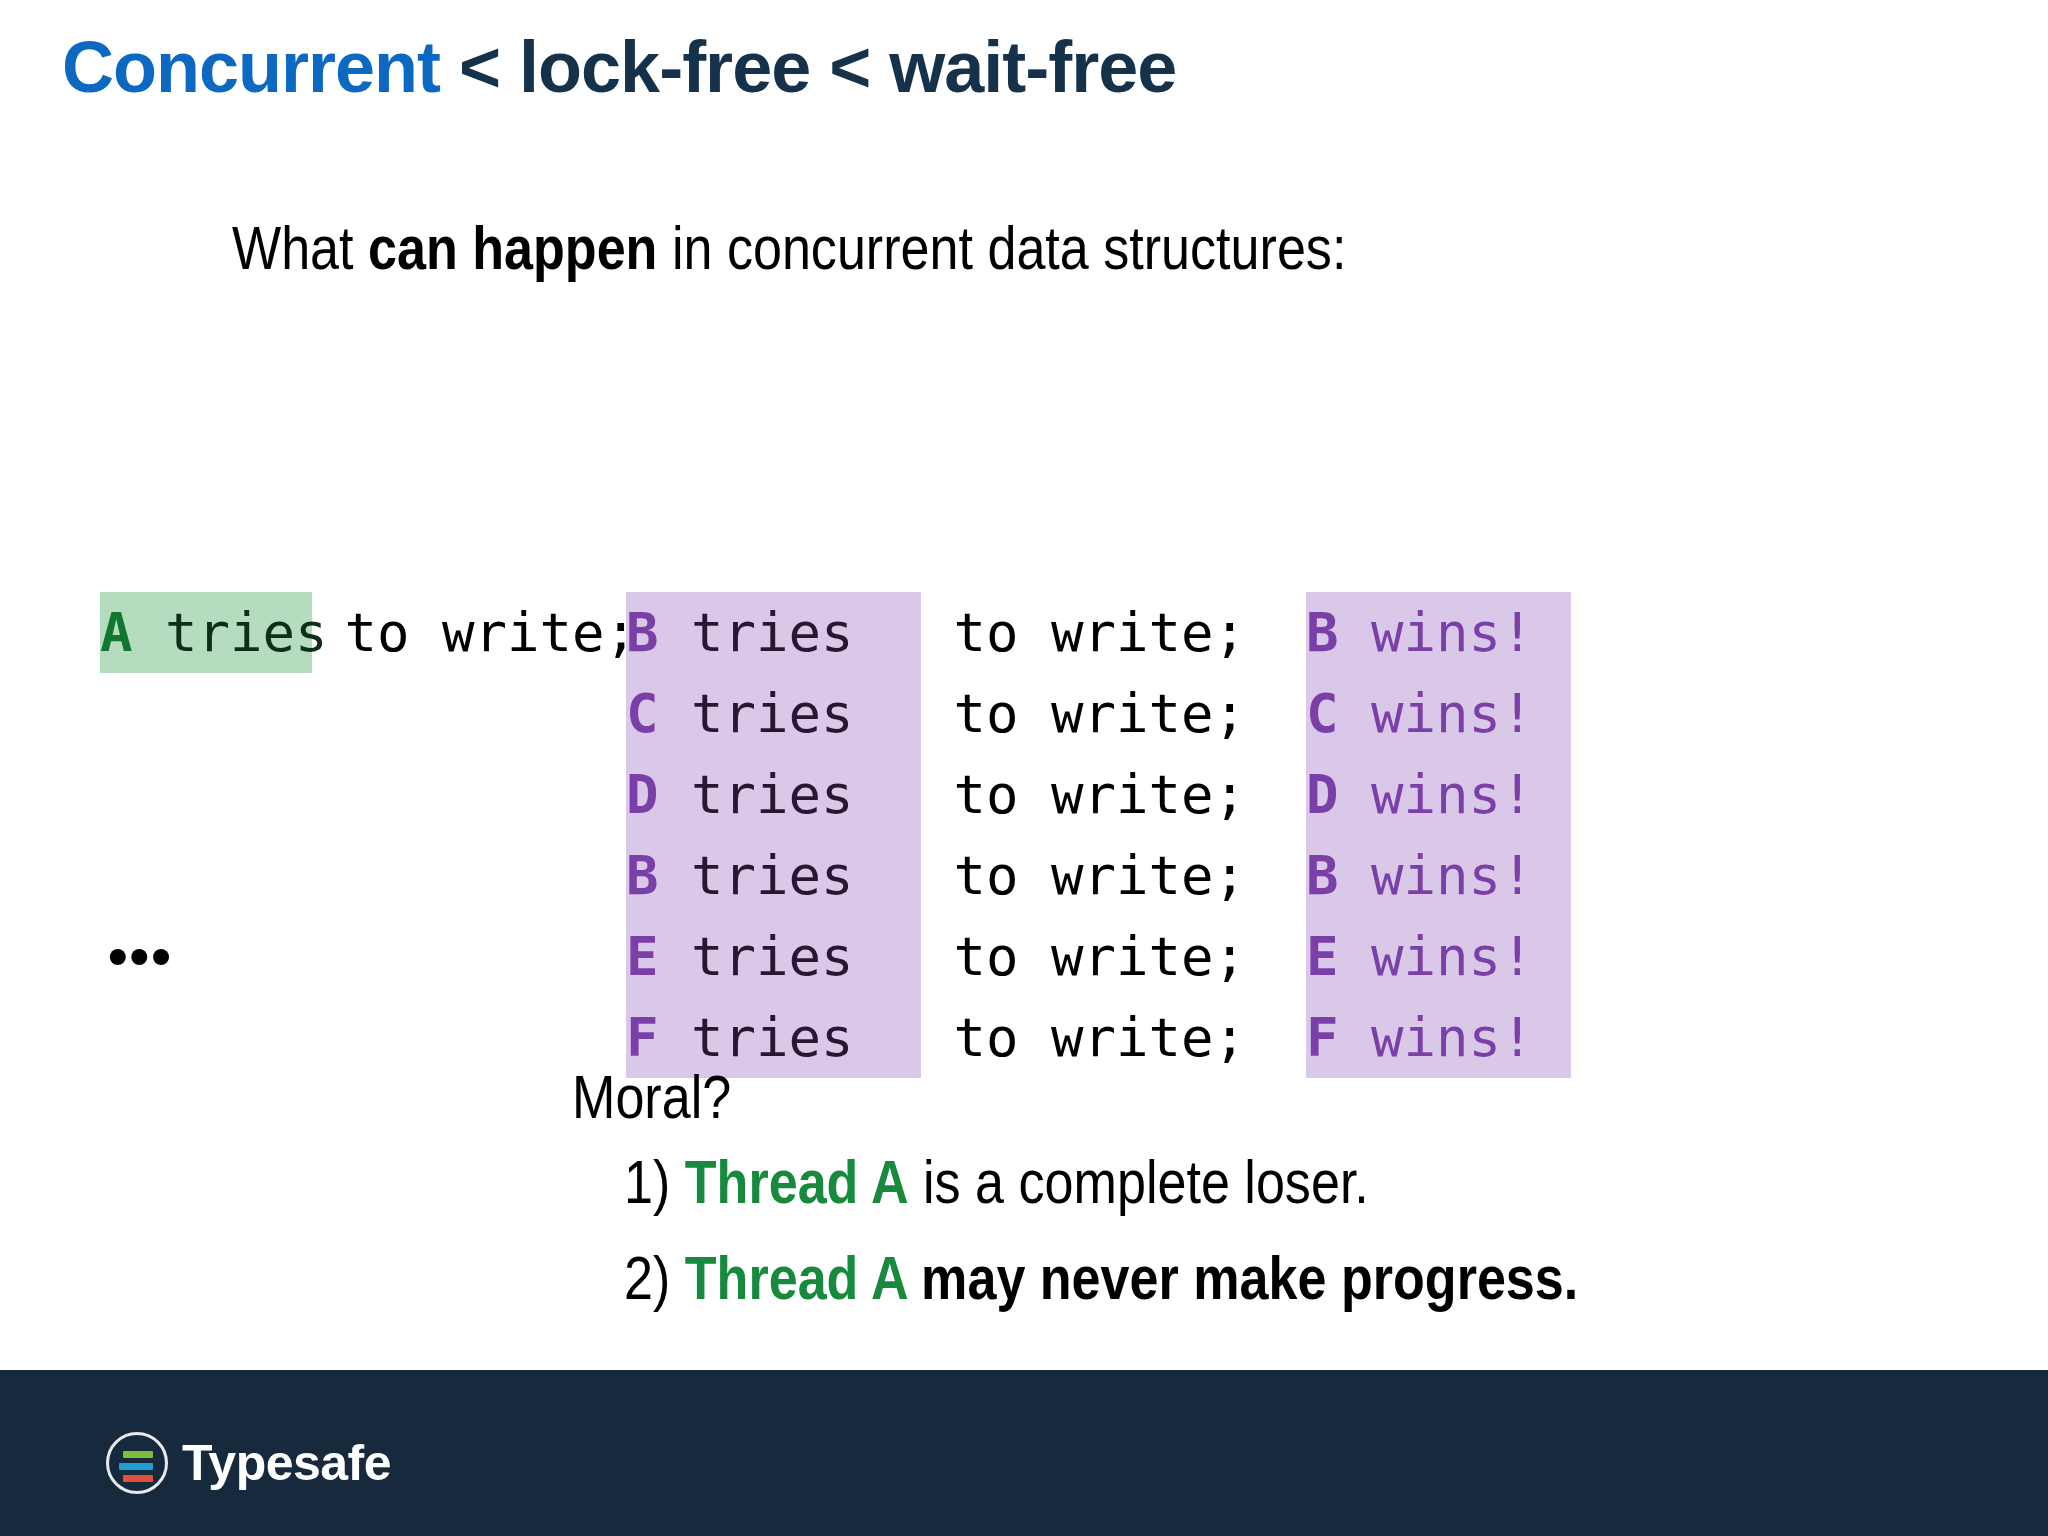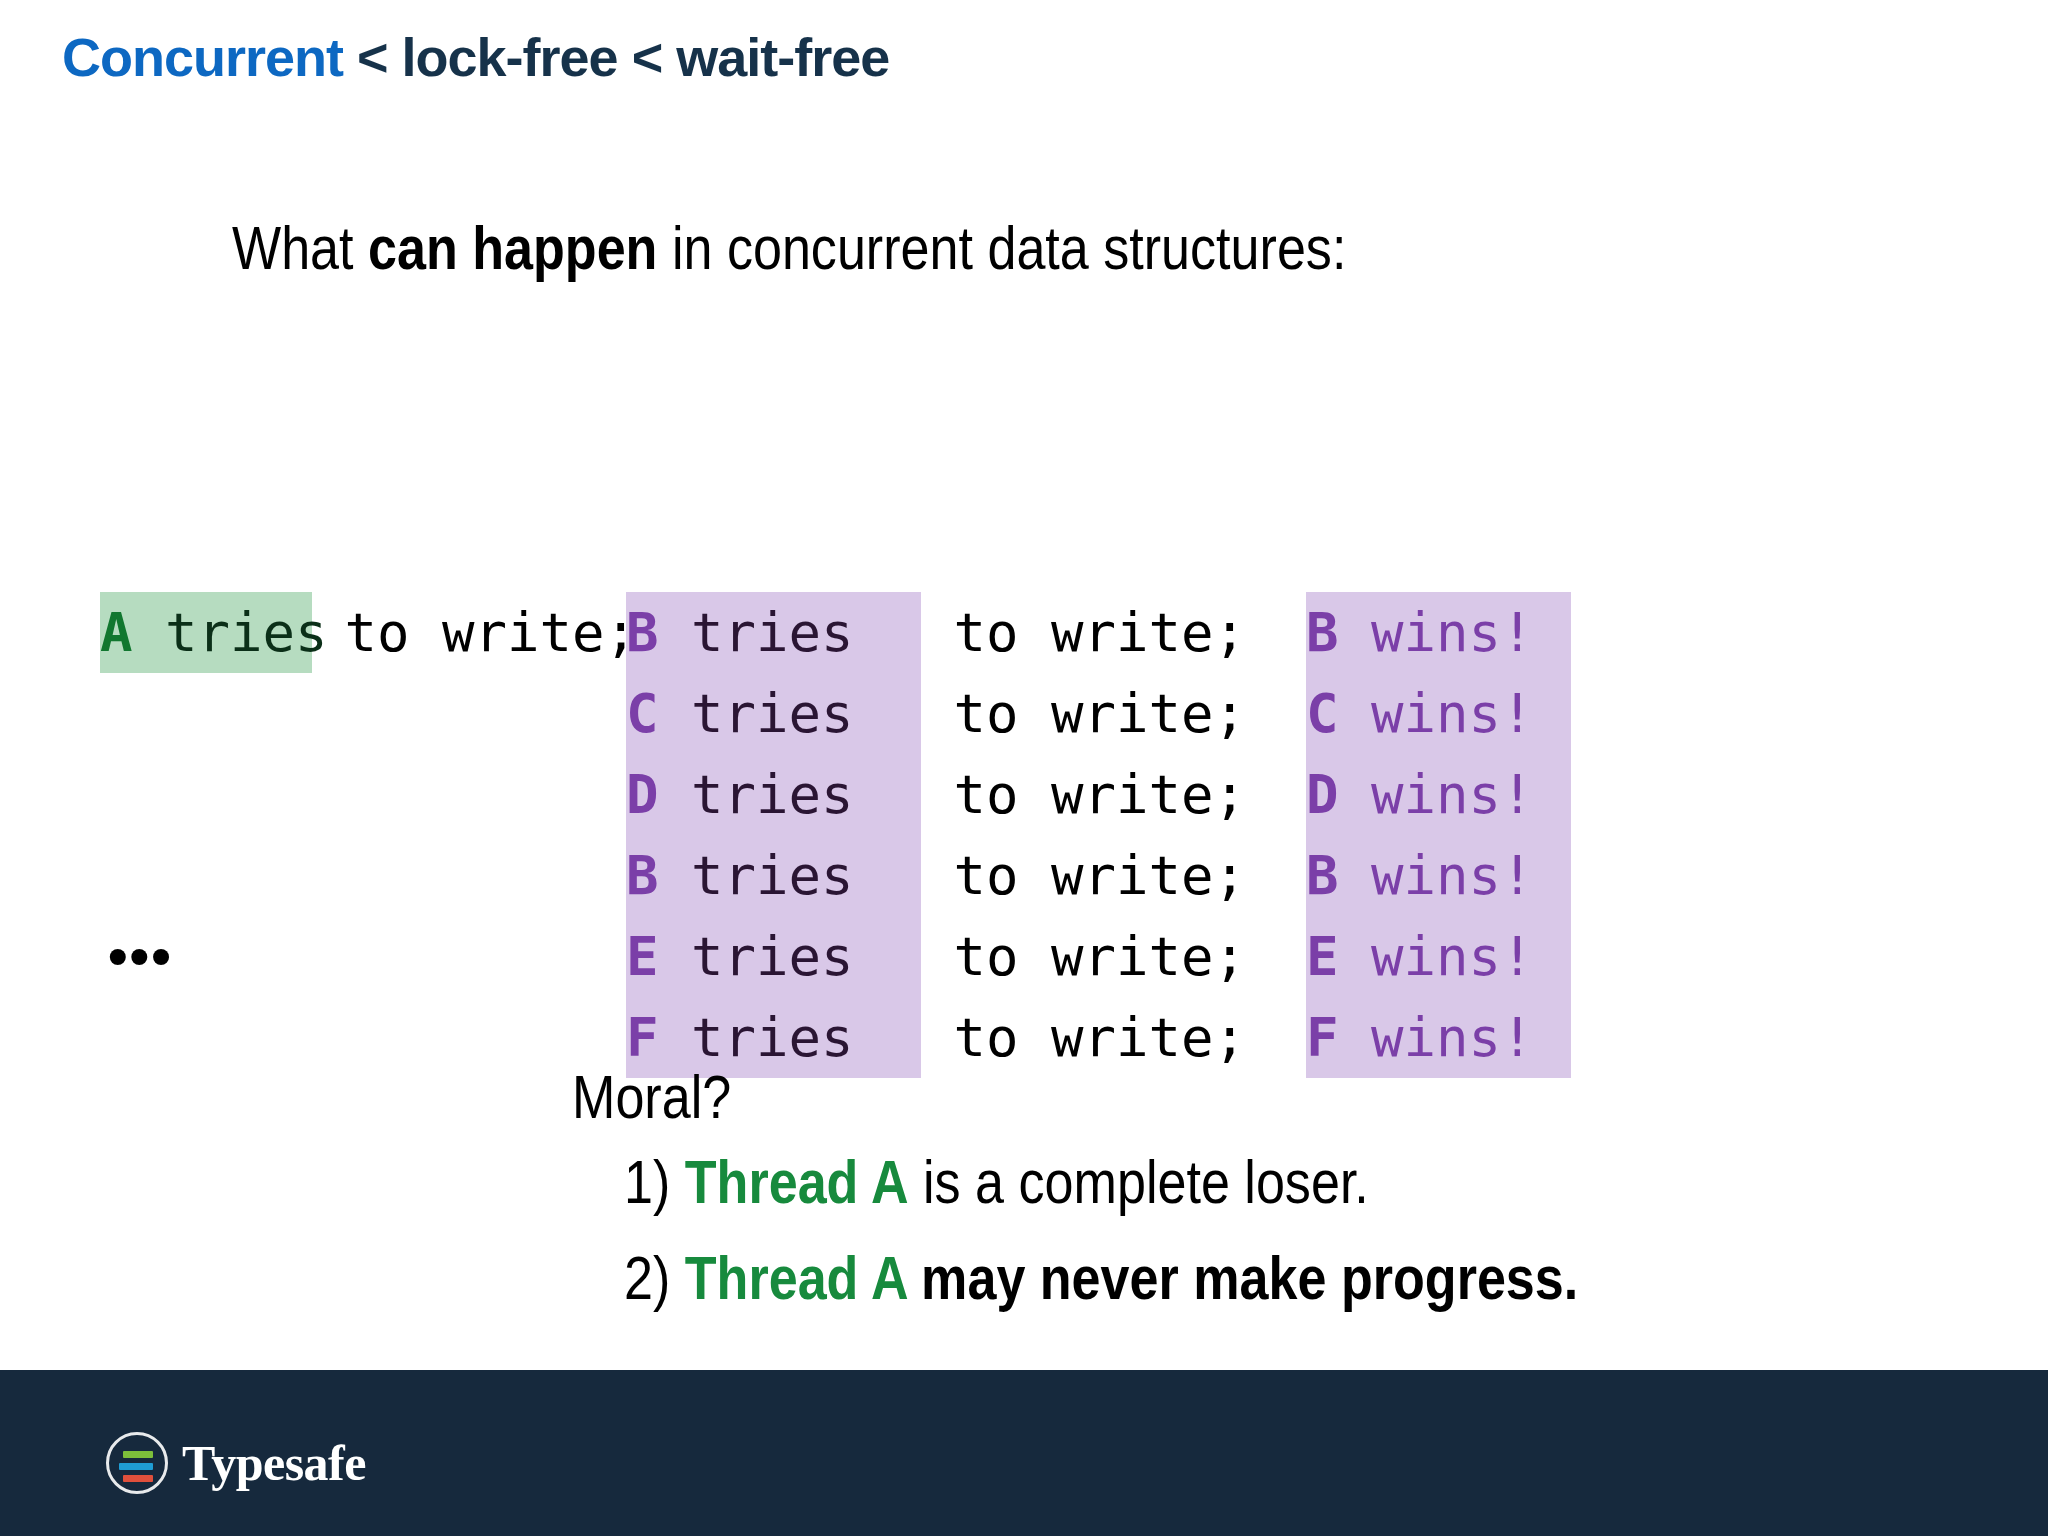--- a/index.html
+++ b/index.html
@@ -11,21 +11,21 @@
     overflow:hidden;
   }
 
   
   .slide-title {
     position:absolute;
     left:62px;
     top:26px;
     font-family:"Liberation Sans", sans-serif;
     font-weight:bold;
-    font-size:54px;
+    font-size:72px;
     letter-spacing:-1px;
     white-space:nowrap;
     line-height:1.15;
     color:#16324a;
   }
   .slide-title .accent { color:#0d68c2; }
 
   
   .subtitle {
     position:absolute;
@@ -136,21 +136,21 @@
     border:3px solid #e8eaec;
     position:relative;
     background:#16293d;
   }
   .bar { position:absolute; height:7px; border-radius:1px; }
   .bar-green { background:#7dbf3a; top:16px; left:14px; width:30px; }
   .bar-blue  { background:#1f9dd4; top:28px; left:10px; width:34px; }
   .bar-red   { background:#e0503c; top:40px; left:14px; width:30px; }
   .logo-text {
     color:#ffffff;
-    font-family:Liberation Serif, serif;
+    font-family:Liberation Sans, sans-serif;
     font-weight:bold;
     font-size:50px;
     letter-spacing:-0.5px;
     line-height:1;
   }
 </style>
 </head>
 <body>
 
 <div class="slide-title">

